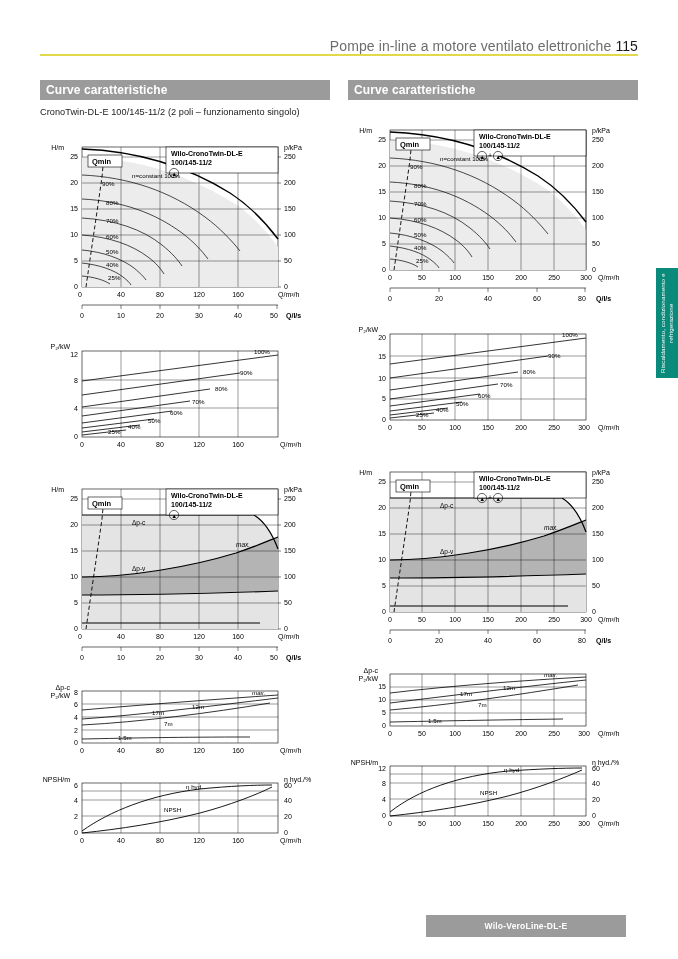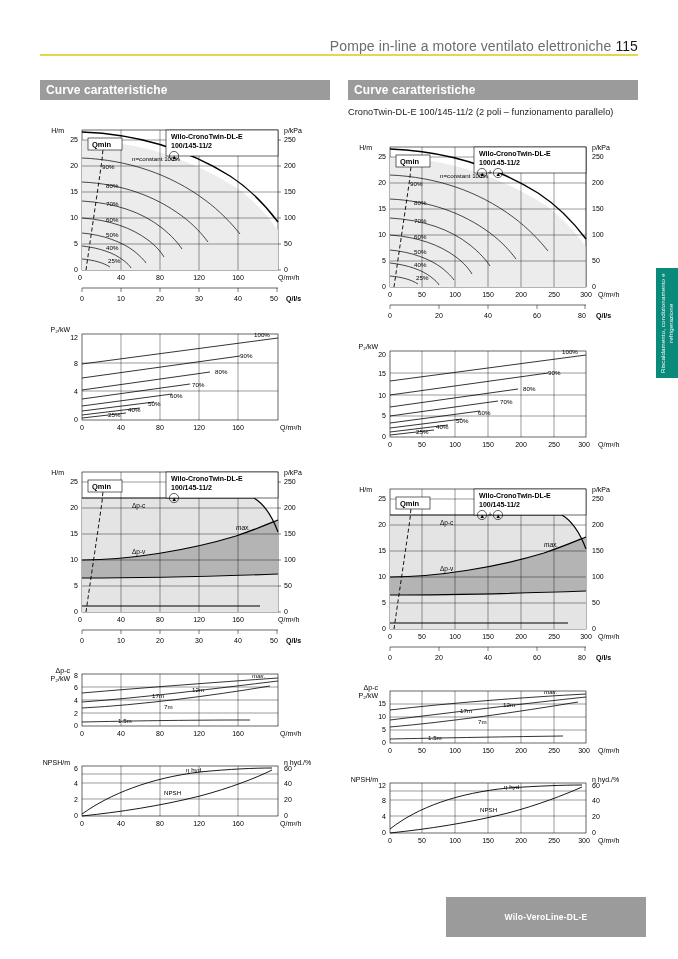--- a/index.html
+++ b/index.html
@@ -30,21 +30,21 @@
     background:#0a8a7a;color:#fff;
     display:flex;align-items:center;justify-content:center;
   }
   .side-tab span{
     writing-mode:vertical-rl;transform:rotate(180deg);
     font-size:6.2px;line-height:8px;text-align:center;letter-spacing:.1px;
   }
 
   
   .footer{
-    position:absolute;right:32px;bottom:22px;width:200px;height:40px;
+    position:absolute;right:52px;bottom:22px;width:200px;height:22px;
     background:#9b9b9b;color:#fff;
     display:flex;align-items:center;justify-content:center;
     font-size:8.5px;font-weight:bold;letter-spacing:.2px;
   }
 
   
   .col{position:absolute;top:80px;width:290px;}
   .col.left{left:40px;}
   .col.right{left:348px;}
 
@@ -78,20 +78,21 @@
   <div class="side-tab">
     <span>Riscaldamento, condizionamento e refrigerazione</span>
   </div>
 
   <div class="footer">
     <span>Wilo-VeroLine-DL-E</span>
   </div>
 
   <div class="col left">
     <div class="band">Curve caratteristiche</div>
+    <div class="subtitle">CronoTwin-DL-E 100/145-11/2 (2 poli – funzionamento singolo)</div>
 
     <div class="chart">
       <svg width="290" height="196" viewBox="0 0 290 196">
         <defs>
           <clipPath id="cl1">
               <rect x="42" y="18" width="196" height="140"></rect>
             </clipPath>
         </defs>
 
         <rect x="42" y="18" width="196" height="140" fill="#ffffff" stroke="#000" stroke-width="0.6"></rect>
@@ -400,21 +401,20 @@
         <text x="120" y="72" font-size="7" text-anchor="middle">80</text>
         <text x="159" y="72" font-size="7" text-anchor="middle">120</text>
         <text x="198" y="72" font-size="7" text-anchor="middle">160</text>
         <text x="240" y="72" font-size="7">Q/m³/h</text>
       </svg>
     </div>
   </div>
 
   <div class="col right">
     <div class="band">Curve caratteristiche</div>
-    <div class="subtitle">CronoTwin-DL-E 100/145-11/2 (2 poli – funzionamento parallelo)</div>
 
     <div class="chart">
       <svg width="290" height="196" viewBox="0 0 290 196">
         <defs>
             <clipPath id="cr1">
               <rect x="42" y="18" width="196" height="140"></rect>
             </clipPath>
           </defs>
         <rect x="42" y="18" width="196" height="140" fill="#fff" stroke="#000" stroke-width="0.6"></rect>
         <g clip-path="url(#cr1)">

